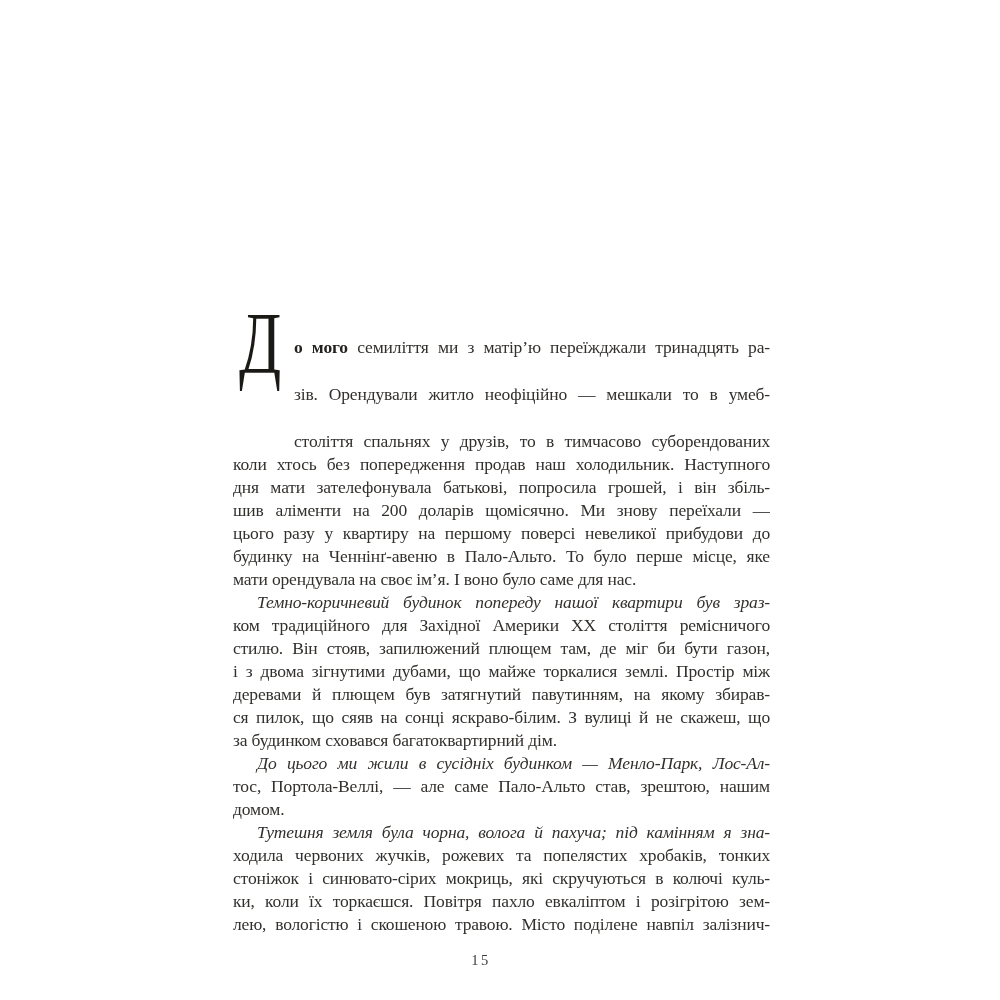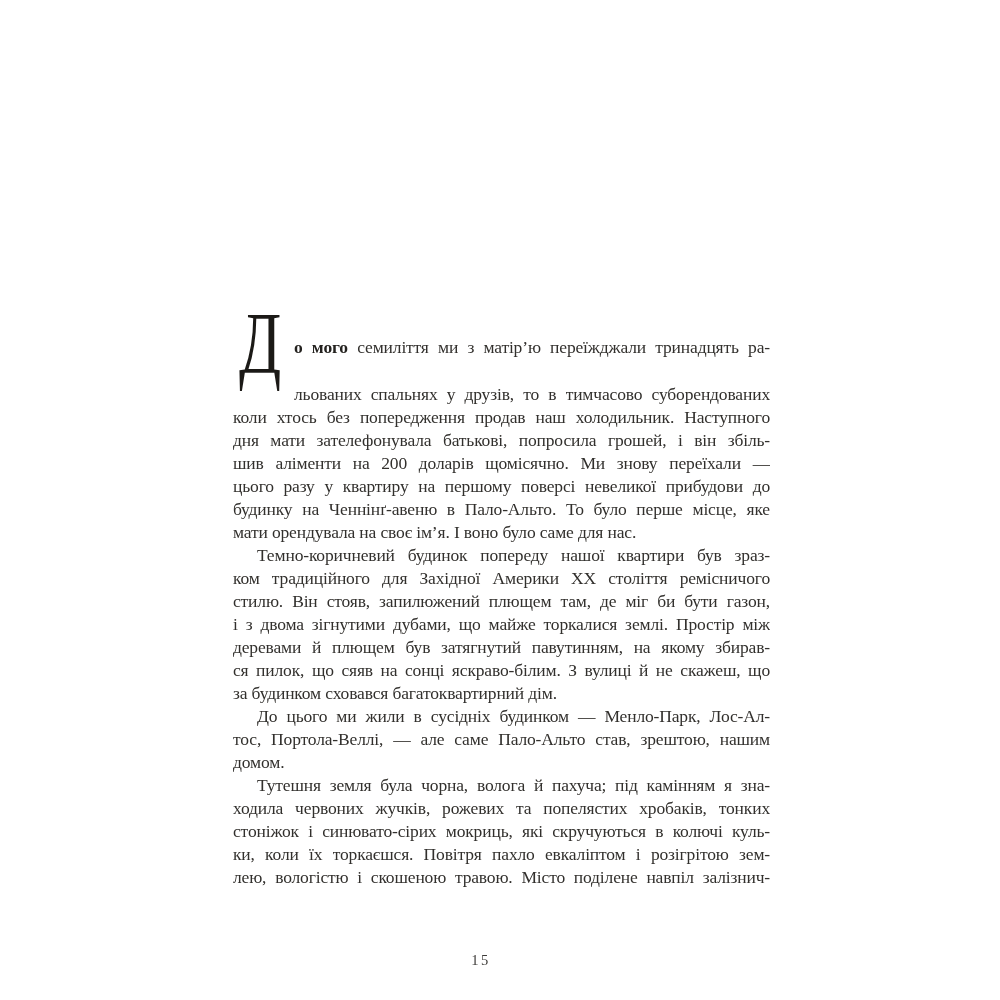--- a/index.html
+++ b/index.html
@@ -22,21 +22,21 @@
   }
   .ln {
     height: 23px;
     line-height: 23px;
     text-align: justify;
     text-align-last: justify;
     overflow: hidden;
     white-space: normal;
   }
   .ln.last { text-align-last: left; font-family: Liberation Serif, serif; }
-  .ln.ind  { text-indent: 24px; }
+  .ln.ind  { text-indent: 24px; font-style: italic; }
   .ln.dc   { padding-left: 61px; margin-top: 24px; }
   .lead-bold { font-weight: 700; color: #24221f; }
   .dropcap {
     position: absolute;
     left: 6px;
     top: -12px;
     font-size: 86px;
     line-height: 1;
     font-weight: 400;
     color: #1b1916;
@@ -57,21 +57,22 @@
 </style>
 </head>
 <body>
 
 <div class="page">
   <div class="textblock">
 
     <div class="para">
       <span class="dropcap">Д</span>
       <div class="ln dc"><span class="lead-bold">о мого</span><span> семиліття ми з матір’ю переїжджали тринадцять ра-</span></div>
-      <div class="ln dc">льованих спальнях у друзів, то в тимчасово суборендованих</div>
+      <div class="ln dc">зів. Орендували житло неофіційно — мешкали то в умеб-</div>
+      <div class="ln dc">століття спальнях у друзів, то в тимчасово суборендованих</div>
       <div class="ln">коли хтось без попередження продав наш холодильник. Наступного</div>
       <div class="ln">дня мати зателефонувала батькові, попросила грошей, і він збіль-</div>
       <div class="ln">шив аліменти на 200 доларів щомісячно. Ми знову переїхали —</div>
       <div class="ln">цього разу у квартиру на першому поверсі невеликої прибудови до</div>
       <div class="ln">будинку на Ченнінґ-авеню в Пало-Альто. То було перше місце, яке</div>
       <div class="ln last">мати орендувала на своє ім’я. І воно було саме для нас.</div>
     </div>
 
     <div class="para">
       <div class="ln ind">Темно-коричневий будинок попереду нашої квартири був зраз-</div>

